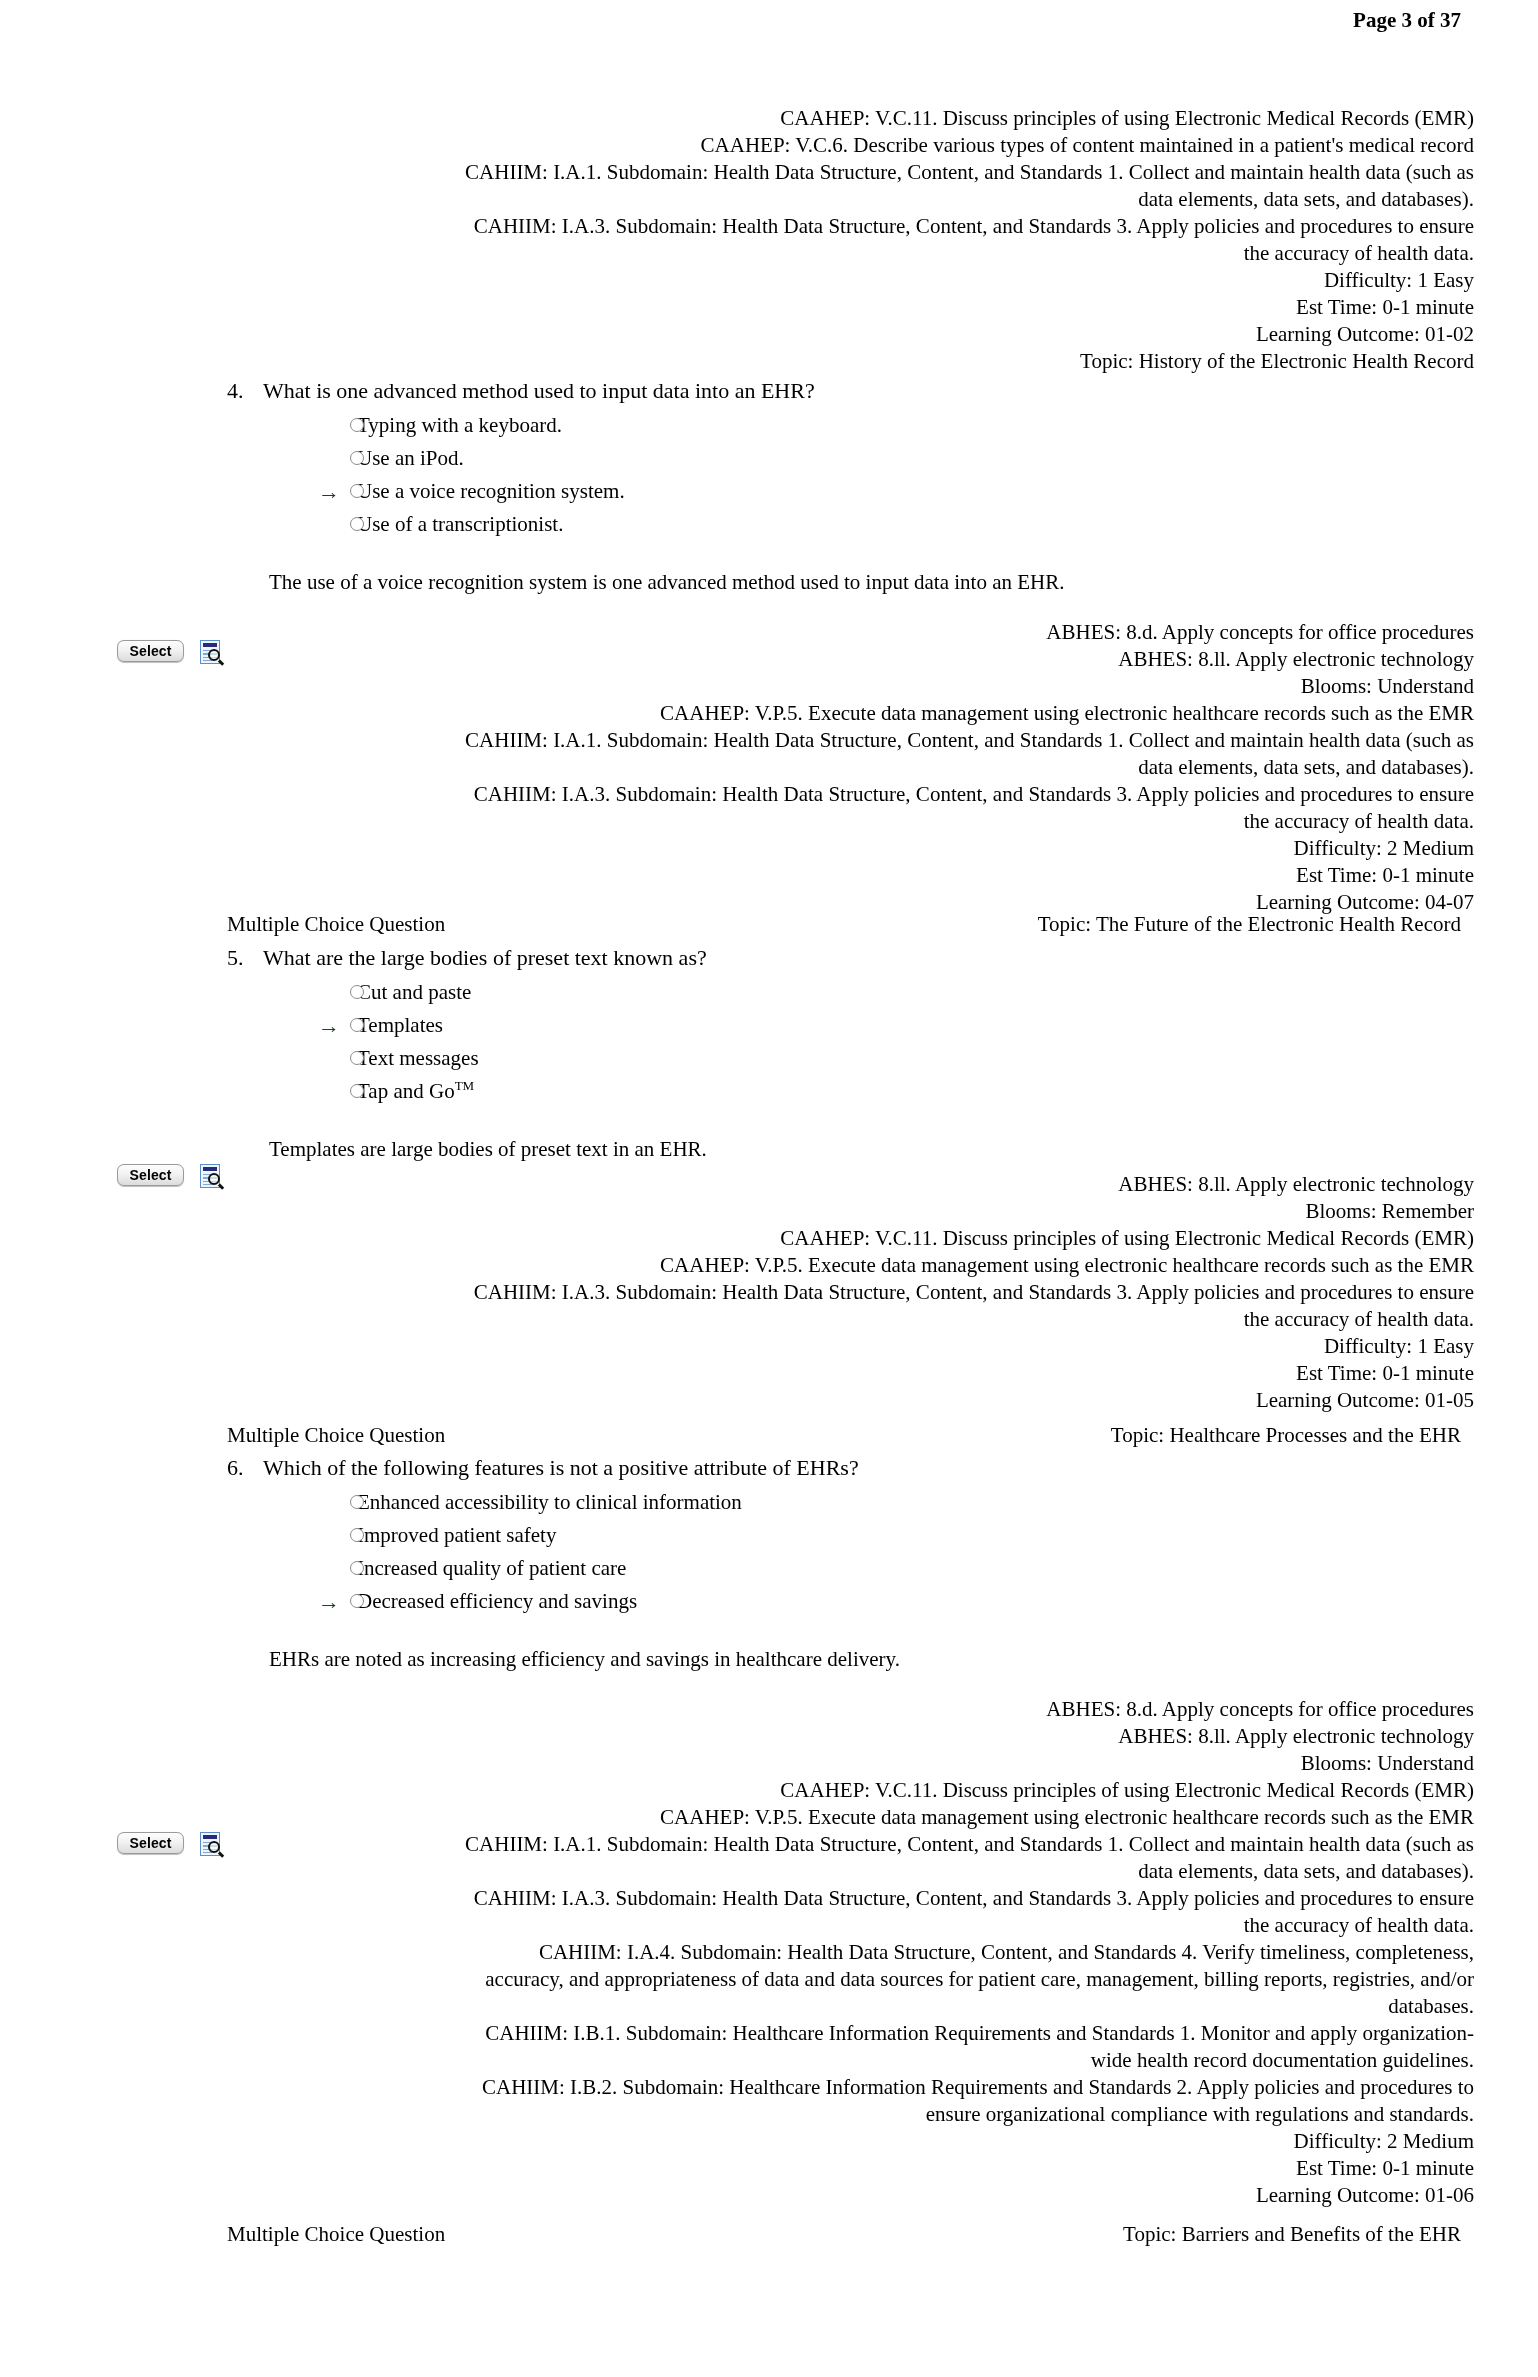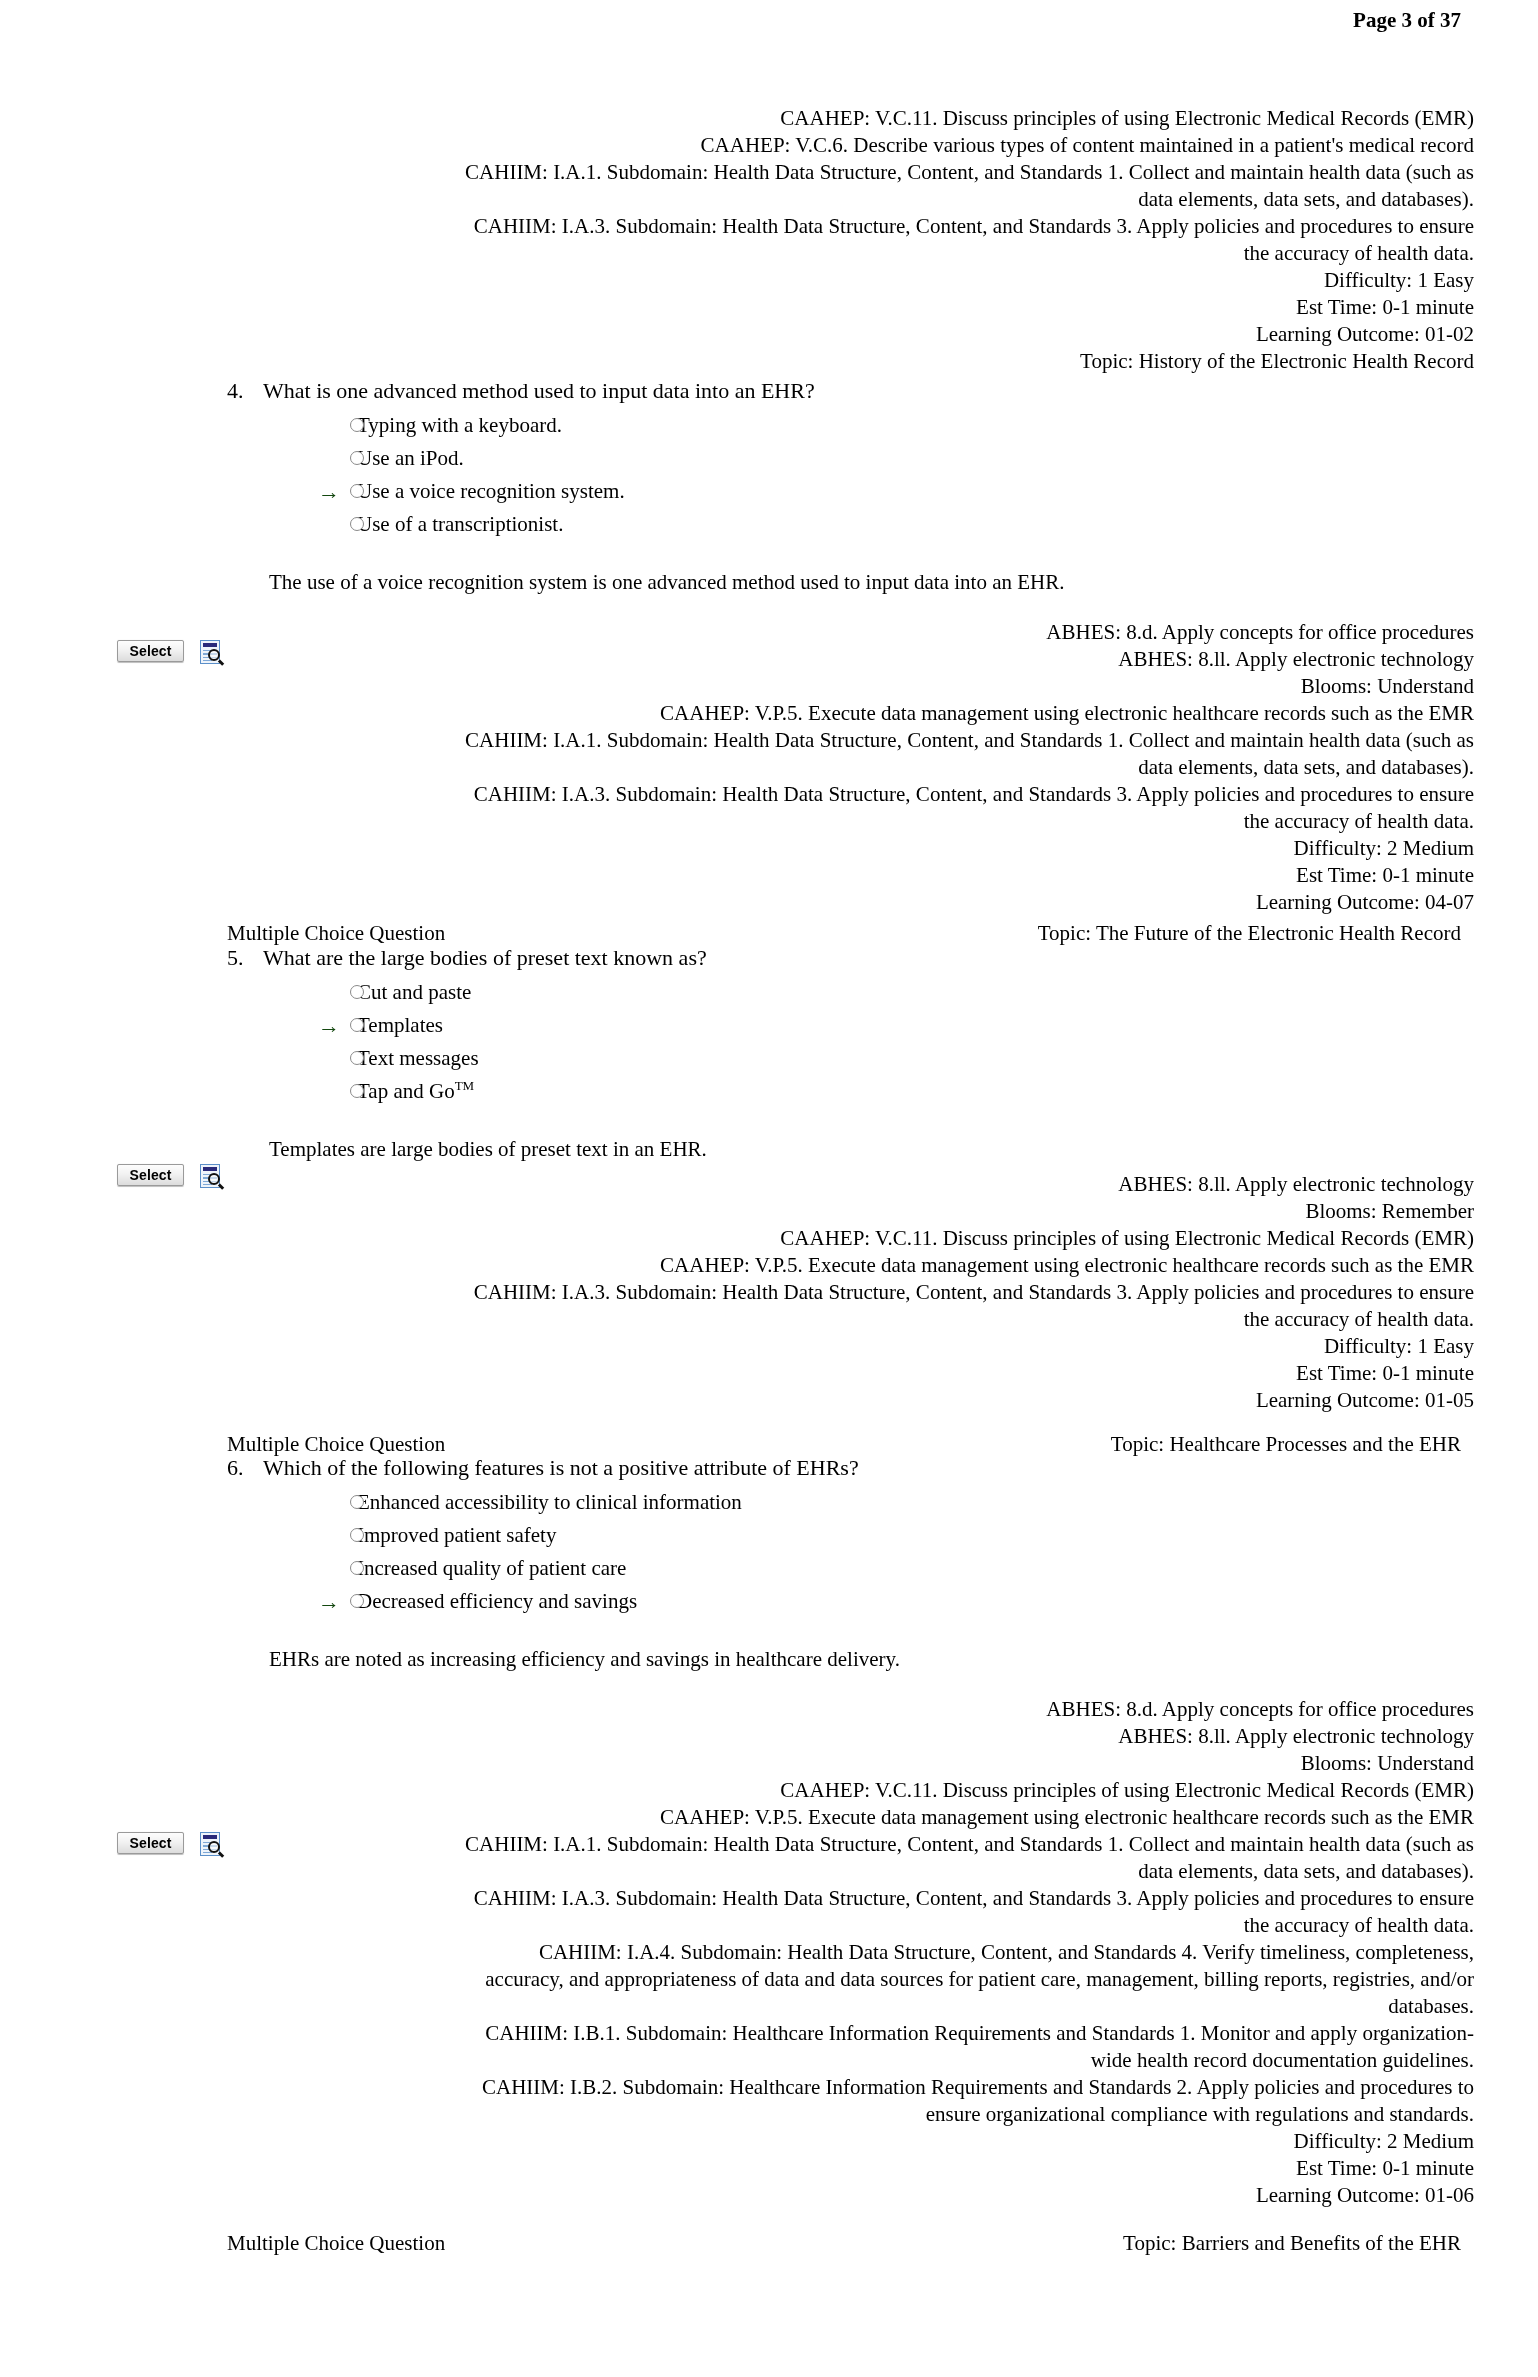--- a/index.html
+++ b/index.html
@@ -52,21 +52,20 @@
   
   .q-row {
     position: relative;
     font-size: 21px;
     line-height: 27px;
   }
 
   .mcq-label-row {
     position: relative;
     height: 27px;
-    margin-top: 9px;
   }
   .mcq-label {
     position: absolute;
     left: 227px;
     top: 0;
     font-size: 21px;
     line-height: 27px;
     white-space: nowrap;
   }
   .topic-inline {
@@ -159,21 +158,21 @@
     width: 67px;
     height: 22.4px;
     line-height: 21px;
     text-align: center;
     font-family: "Liberation Sans", "DejaVu Sans", sans-serif;
     font-size: 14px;
     font-weight: bold;
     color: #000000;
     background: linear-gradient(to bottom, #fdfdfd 0%, #f2f2f2 45%, #dcdcdc 100%);
     border: 0.7px solid #9a9a9a;
-    border-radius: 2px;
+    border-radius: 7px;
     box-shadow: 0 0.7px 0.7px rgba(0,0,0,0.25);
     box-sizing: border-box;
     letter-spacing: 0.1px;
   }
   .doc-search-icon {
     position: absolute;
     left: 83px;
     top: 0;
     width: 24px;
     height: 25px;

